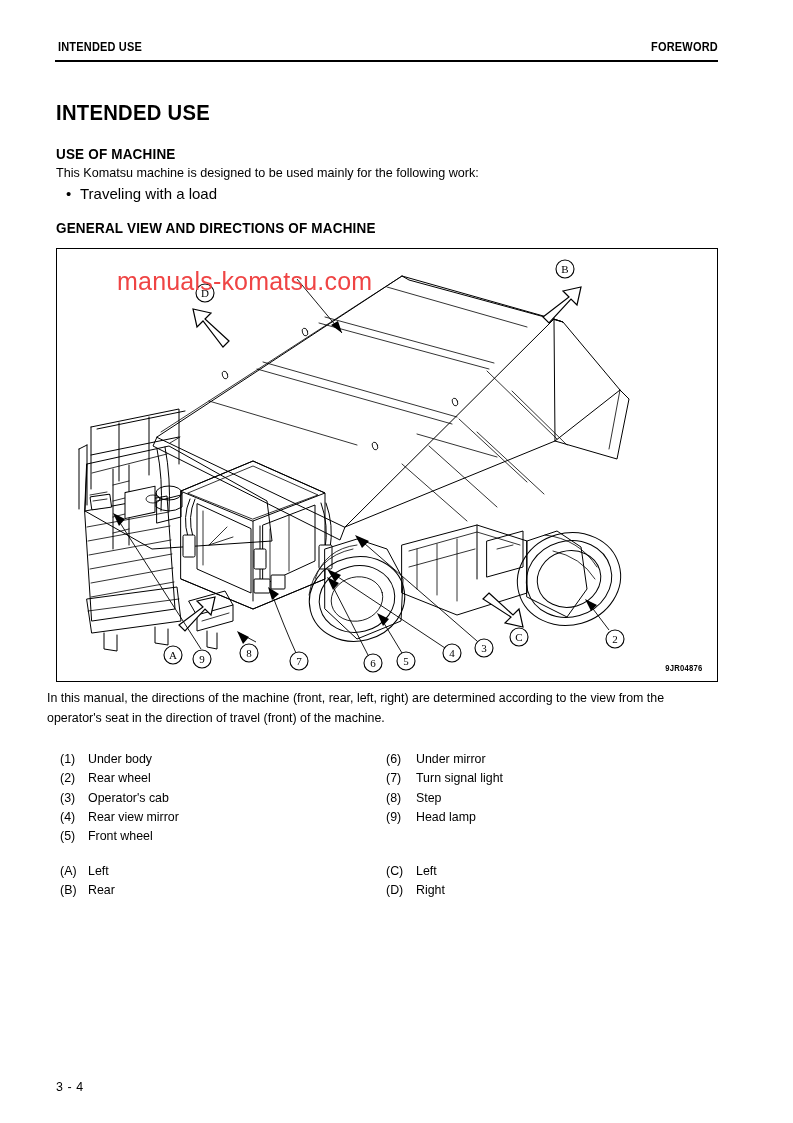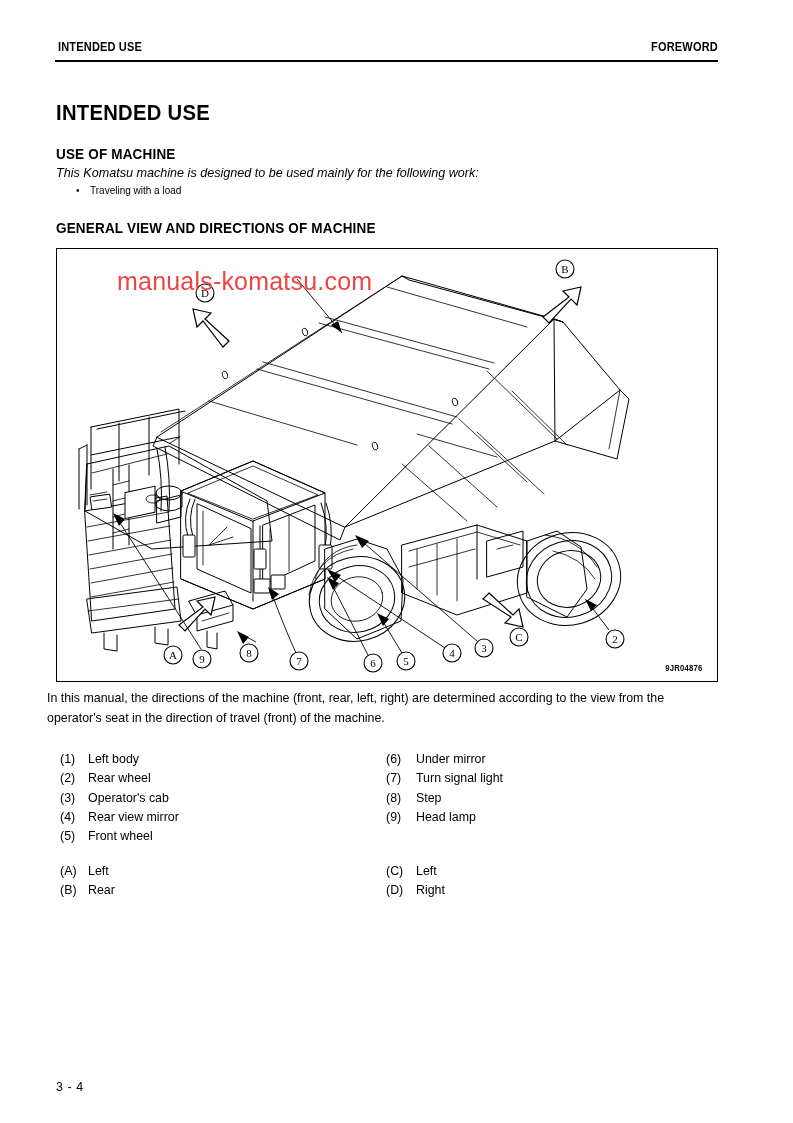--- a/index.html
+++ b/index.html
@@ -84,27 +84,26 @@
     transform: scaleX(0.9);
     transform-origin: left top;
     white-space: nowrap;
   }
   .body-line {
     position: absolute;
     left: 56px;
     top: 166px;
     font-size: 12.6px;
     white-space: nowrap;
-    font-style: italic;
   }
   .bullet-line {
     position: absolute;
-    left: 76px;
+    left: 66px;
     top: 185px;
-    font-size: 10px;
+    font-size: 15px;
     white-space: nowrap;
   }
   .bullet-dot {
     display: inline-block;
     width: 14px;
   }
   .title-sub2 {
     position: absolute;
     left: 56px;
     top: 219px;
@@ -502,21 +501,21 @@
 
     <div class="watermark">manuals-komatsu.com</div>
     <div class="fig-id">9JR04876</div>
   </div>
 
   <div class="para">In this manual, the directions of the machine (front, rear, left, right) are determined according to the view from the operator's seat in the direction of travel (front) of the machine.</div>
 
   <div class="legend">
     <div class="legend-row">
       <span class="legend-cell num-left">(1)</span>
-      <span class="legend-cell txt-left">Left body</span>
+      <span class="legend-cell txt-left">Under body</span>
       <span class="legend-cell num-right">(6)</span>
       <span class="legend-cell txt-right">Under mirror</span>
     </div>
     <div class="legend-row">
       <span class="legend-cell num-left">(2)</span>
       <span class="legend-cell txt-left">Rear wheel</span>
       <span class="legend-cell num-right">(7)</span>
       <span class="legend-cell txt-right">Turn signal light</span>
     </div>
     <div class="legend-row">

